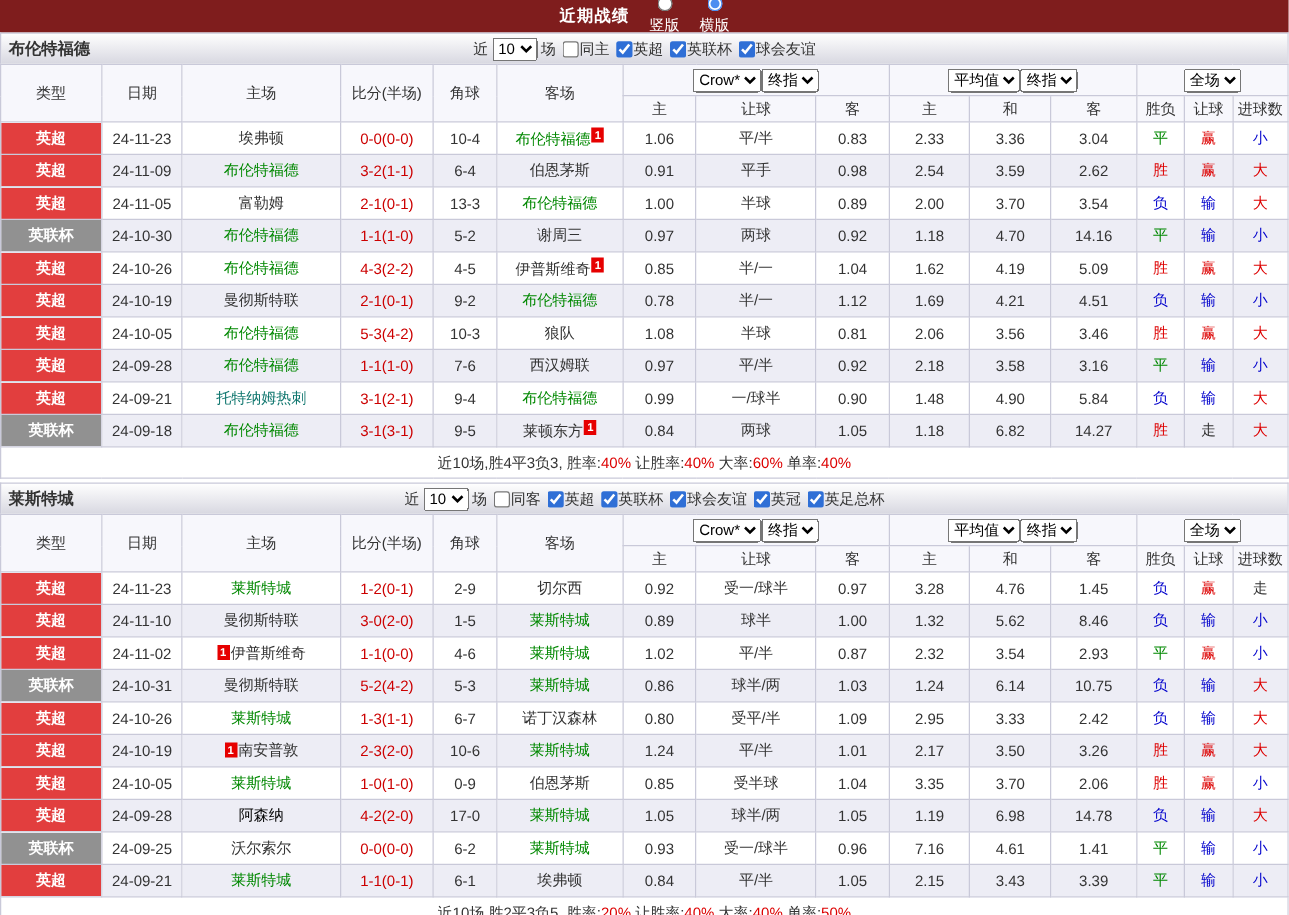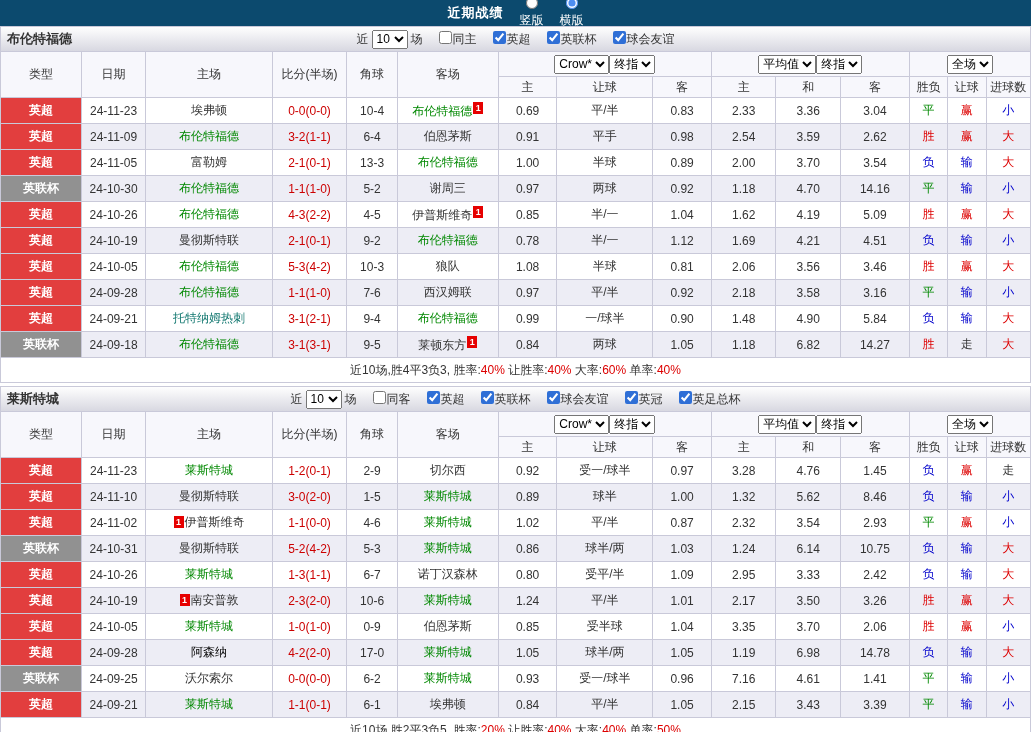--- a/index.html
+++ b/index.html
@@ -23,21 +23,21 @@
     background:linear-gradient(#fefefe,#d8d8e1);
     border:1px solid #c9c9d9; border-bottom:none;
     display:flex; align-items:center;
   }
   .team-name { font-weight:bold; padding-left:6px; font-size:13px; position:relative; z-index:2; }
   .filters {
     position:absolute; left:0; right:0; top:0; bottom:0;
     display:flex; align-items:center; justify-content:center;
   }
   .filters select { height:19px; font-size:12px; margin:0 3px; }
-  .filters label { display:flex; cursor:pointer; margin-left:16px; }
+  .filters label { display:flex; align-items:center; cursor:pointer; margin-left:5px; }
   .filters input[type=checkbox]{ accent-color:#2f6fd6; width:13px; height:13px; margin-right:1px; }
 
   table { width:100%; border-collapse:collapse; table-layout:fixed; text-align:center; }
   th,td { border:1px solid #c9c9d9; padding:0 2px; overflow:hidden; white-space:nowrap; }
   thead th { background:#f7f7fc; font-weight:normal; }
   thead tr.h1 th { height:25px; }
   thead tr.h2 th { height:21px; }
   thead select { height:19px; font-size:12px; max-width:47%; }
   thead th.single-select select { max-width:70%; }
   tbody td { height:26px; }
@@ -48,21 +48,21 @@
     display:inline-block; width:10px; height:12px; line-height:12px;
     background:#e60000; color:#fff; font-size:9px; font-weight:bold; text-align:center;
   }
   .card.after { vertical-align:4px; margin-left:1px; }
   .card.before { vertical-align:1px; margin-right:1px; }
   .tlink { cursor:pointer; }
 </style>
 </head>
 <body>
 
-<div class="topbar" style="background: #0c4a6e;">
+<div class="topbar" style="background: #7f1d1d;">
   <span class="tb-title">近期战绩</span>
   <label>
     <input type="radio" name="layout" style="">
     <span>竖版</span>
   </label>
   <label>
     <input type="radio" name="layout" checked="" style="">
     <span>横版</span>
   </label>
 </div>
@@ -136,21 +136,21 @@
           </tr>
         </thead>
         <tbody>
           <tr class="">
             <td class="lg" style="background:#e23e3e">英超</td>
             <td>24-11-23</td>
             <td><span class="tlink" style="color:#333">埃弗顿</span></td>
             <td style="color:#cc0000">0-0(0-0)</td>
             <td>10-4</td>
             <td><span class="tlink" style="color:#008800">布伦特福德</span><span class="card after">1</span></td>
-            <td>0.69</td>
+            <td>1.06</td>
             <td>平/半</td>
             <td>0.83</td>
             <td>2.33</td>
             <td>3.36</td>
             <td>3.04</td>
             <td style="color:#008800">平</td>
             <td style="color:#dd0000">赢</td>
             <td style="color:#0000cc">小</td>
           </tr>
           <tr class="alt">

